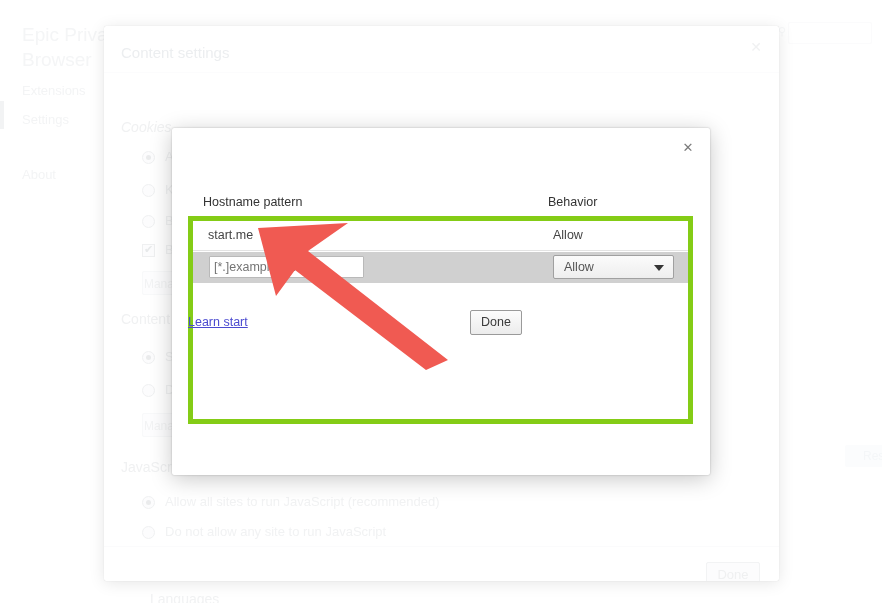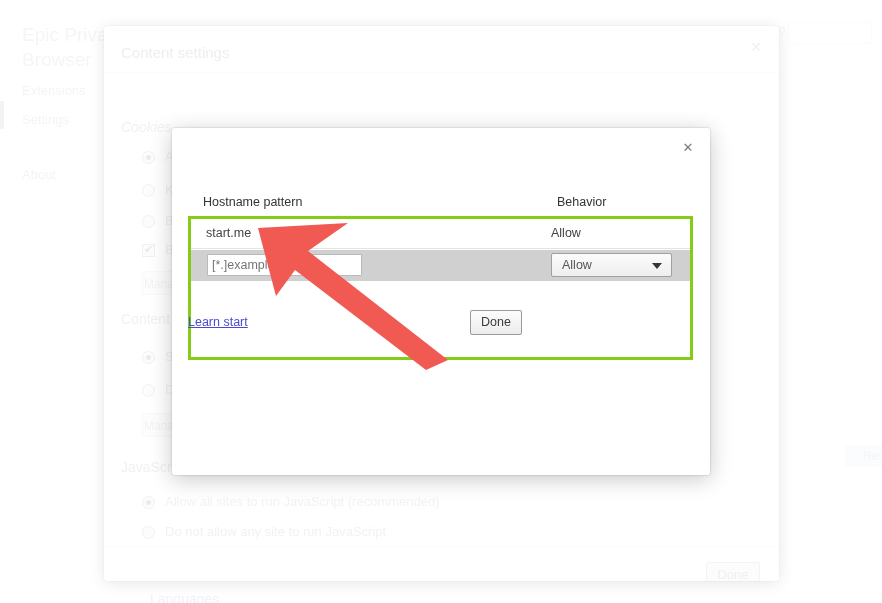--- a/index.html
+++ b/index.html
@@ -286,29 +286,29 @@
   }
 
   .col-head {
     position: absolute;
     top: 195px;
     font-size: 12.5px;
     font-weight: normal;
     color: #333333;
   }
   .col-head-host { left: 203px; }
-  .col-head-behavior { left: 548px; margin-left: 9px; }
+  .col-head-behavior { left: 548px; }
 
   .excl-table {
     position: absolute;
     left: 188px;
     top: 216px;
     width: 505px;
-    height: 144px;
-    border: 3px solid #84cc16;
+    height: 208px;
+    border: 5px solid #84cc16;
     background: #ffffff;
     box-sizing: border-box;
     overflow: hidden;
   }
 
   .excl-row {
     position: absolute;
     left: 0;
     width: 503px;
     box-sizing: border-box;

